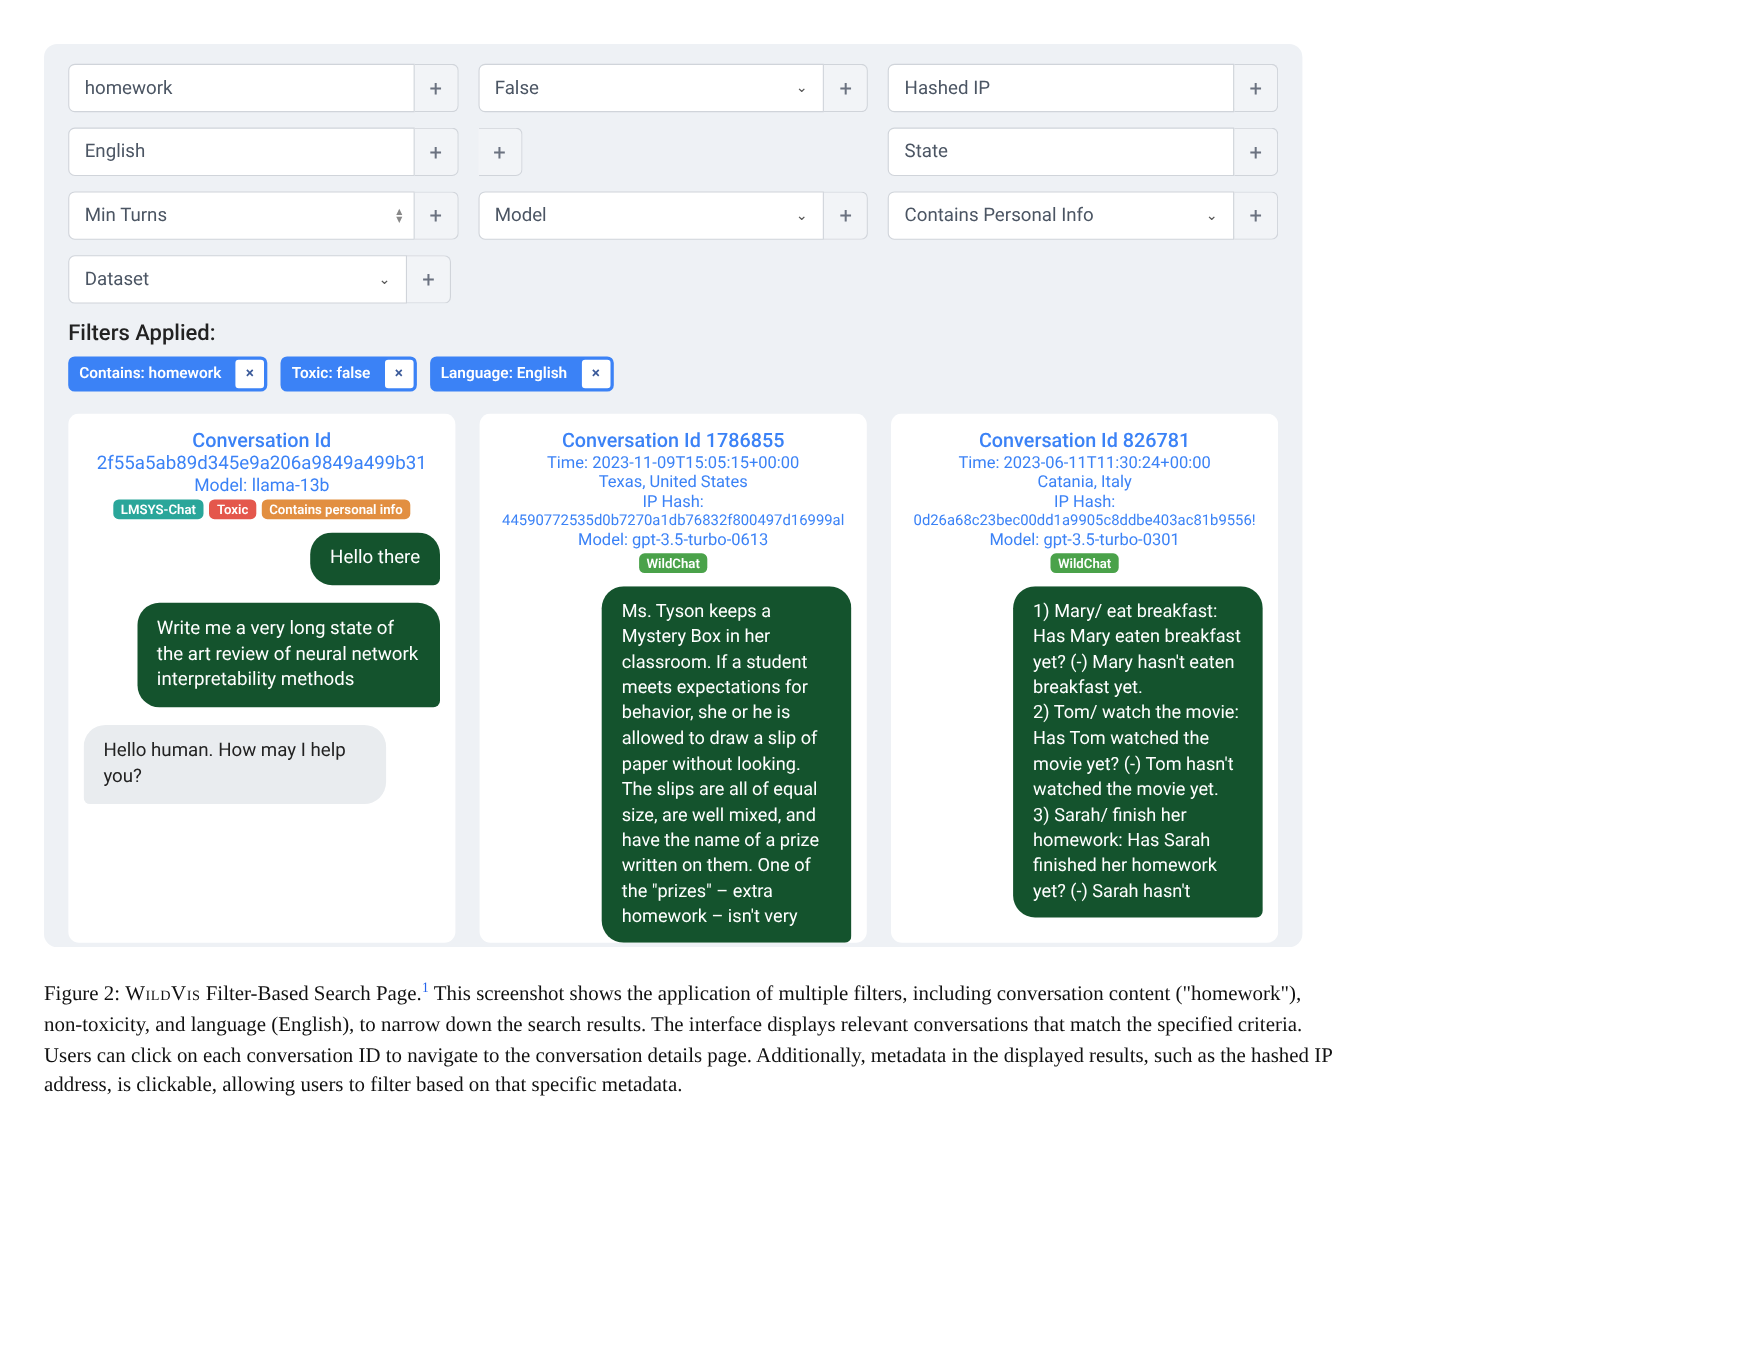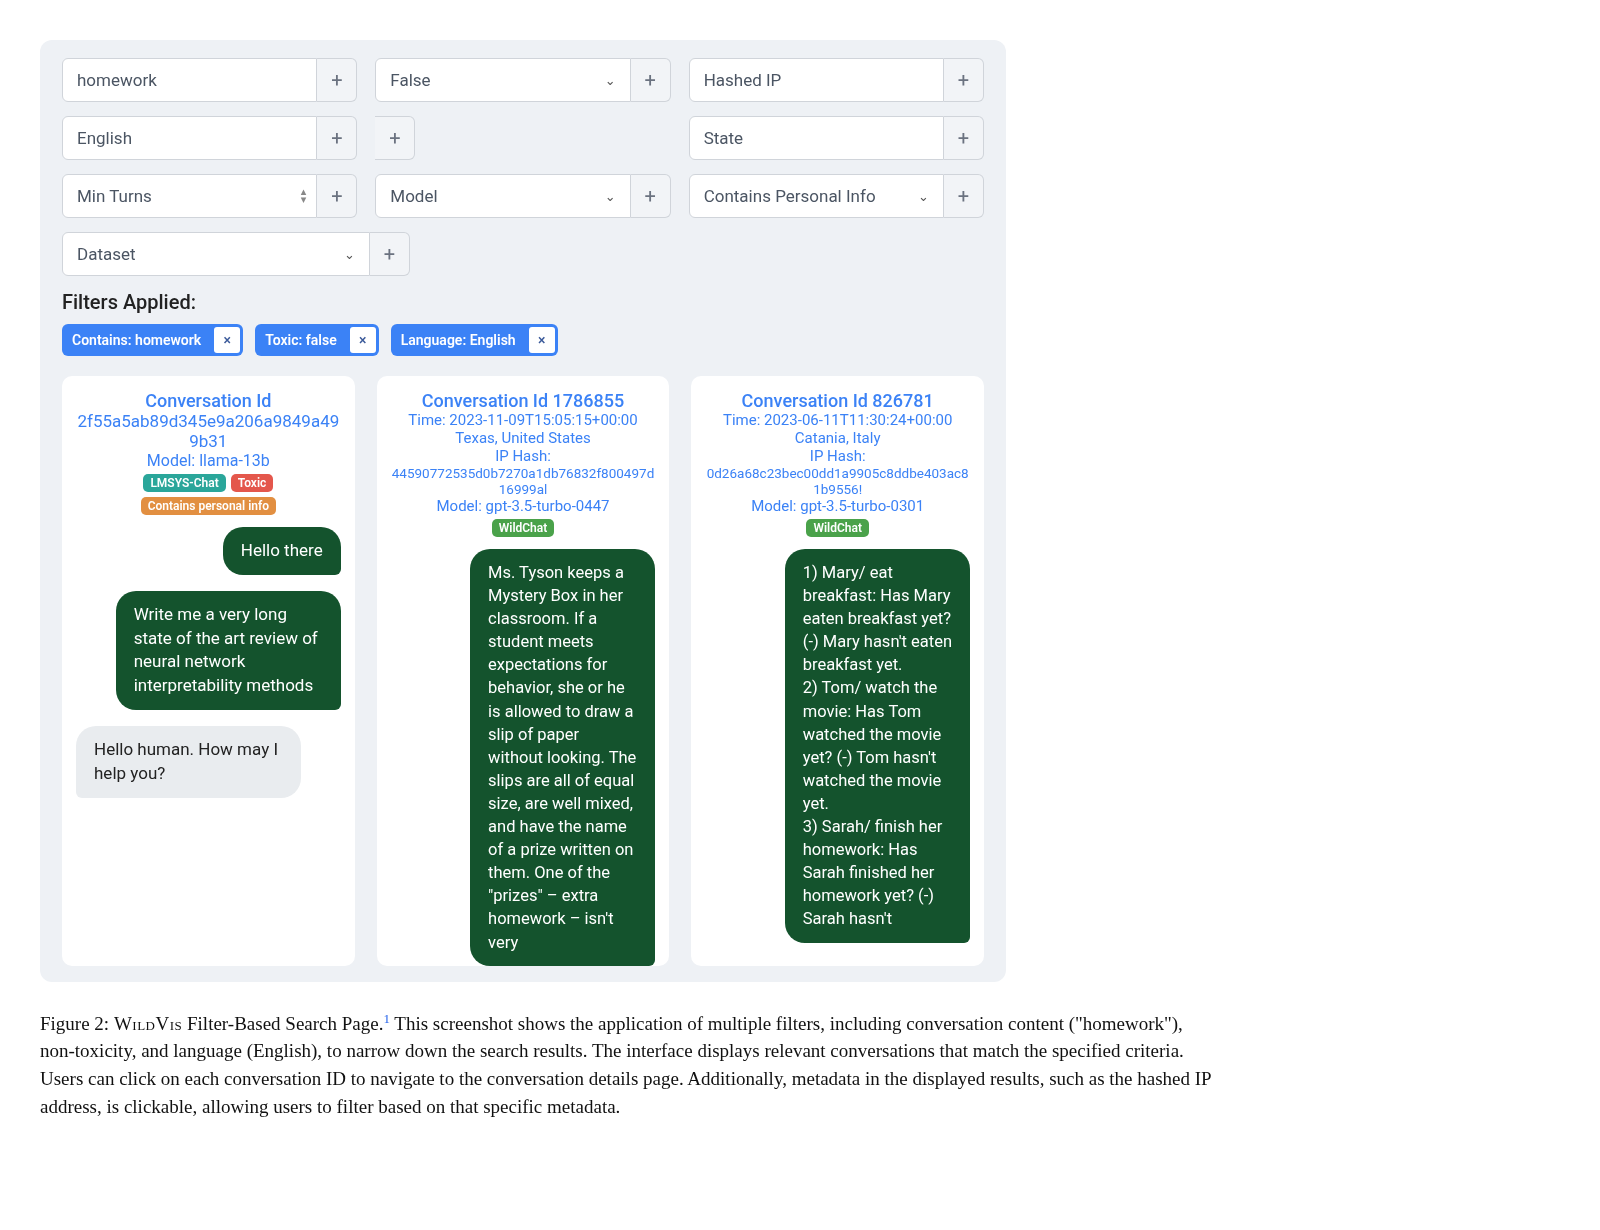--- a/index.html
+++ b/index.html
@@ -1,17 +1,17 @@
 <!DOCTYPE html>
 <html><head>
 <meta charset="utf-8">
 <style>
 * { box-sizing: border-box; margin: 0; padding: 0; }
 body { font-family: -apple-system, BlinkMacSystemFont, 'Segoe UI', Roboto, sans-serif; background: #fff; padding: 40px; color: #222; }
-.app-shell { background: #eef1f5; border-radius: 12px; padding: 18px 22px 12px 22px; width: 966px; }
+.app-shell { background: #eef1f5; border-radius: 12px; padding: 18px 22px 0 22px; width: 1144px; }
 .filters-row { display: flex; gap: 18px; margin-bottom: 14px; }
 .filter-group { display: flex; flex: 1; }
 .filter-group.narrow { flex: 0 0 348px; text-align: center; }
 .filter-input, .filter-select { flex: 1; height: 44px; border: 1px solid #d0d4da; border-radius: 6px 0 0 6px; padding: 0 14px; font-size: 17px; color: #4b5563; background: #fff; display: flex; align-items: center; position: relative; }
 .filter-select { justify-content: space-between; }
 .chevron { font-size: 13px; color: #555; }
 .spinner { position: absolute; right: 10px; font-size: 11px; color: #888; line-height: 0.7; }
 .add-btn { width: 40px; height: 44px; border: 1px solid #d0d4da; border-left: none; border-radius: 0 6px 6px 0; background: #f2f4f7; display: flex; align-items: center; justify-content: center; color: #6b7280; font-size: 20px; cursor: pointer; }
 .filters-applied-label { font-size: 20px; font-weight: 500; margin: 8px 0 10px 0; color: #222; }
 .chips { display: flex; gap: 12px; margin-bottom: 20px; }
@@ -149,21 +149,21 @@
       </div>
     </div>
 
     <div class="card">
       <div class="card-header">
         <div class="conv-id-label">Conversation Id 1786855</div>
         <div class="meta-line">Time: 2023-11-09T15:05:15+00:00</div>
         <div class="meta-line">Texas, United States</div>
         <div class="meta-line">IP Hash:</div>
         <div class="ip-hash">44590772535d0b7270a1db76832f800497d16999al</div>
-        <div class="meta-line">Model: gpt-3.5-turbo-0447</div>
+        <div class="meta-line">Model: gpt-3.5-turbo-0613</div>
         <div class="badges">
           <span class="badge b-green">WildChat</span>
         </div>
       </div>
       <div class="msgs">
         <div class="bubble user big-user">Ms. Tyson keeps a Mystery Box in her classroom. If a student meets expectations for behavior, she or he is allowed to draw a slip of paper without looking. The slips are all of equal size, are well mixed, and have the name of a prize written on them. One of the "prizes" – extra homework – isn't very</div>
       </div>
     </div>
 
     <div class="card">

